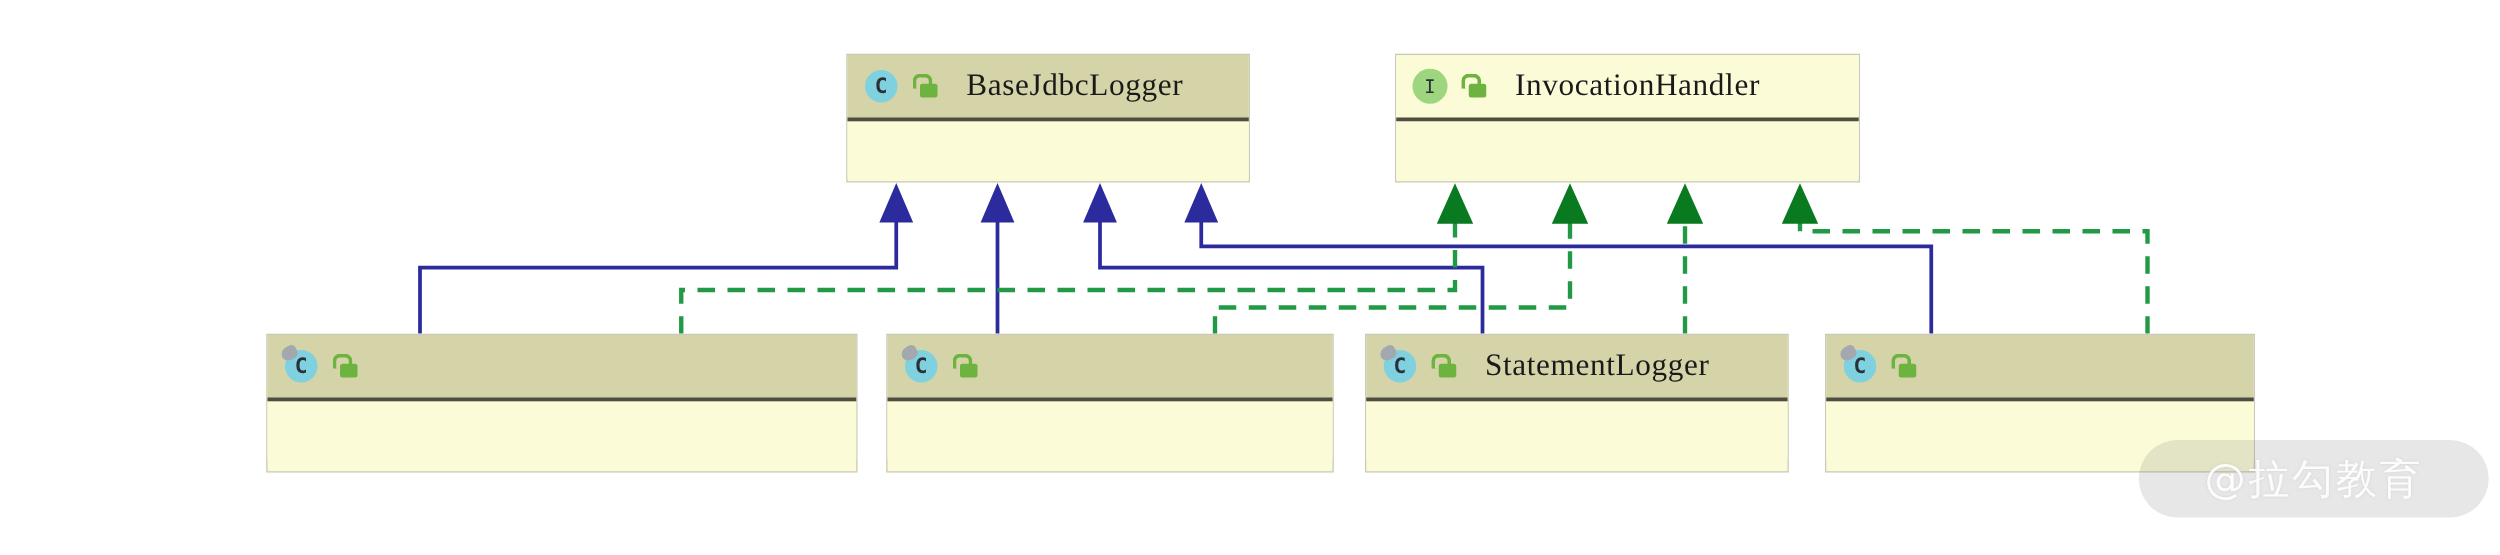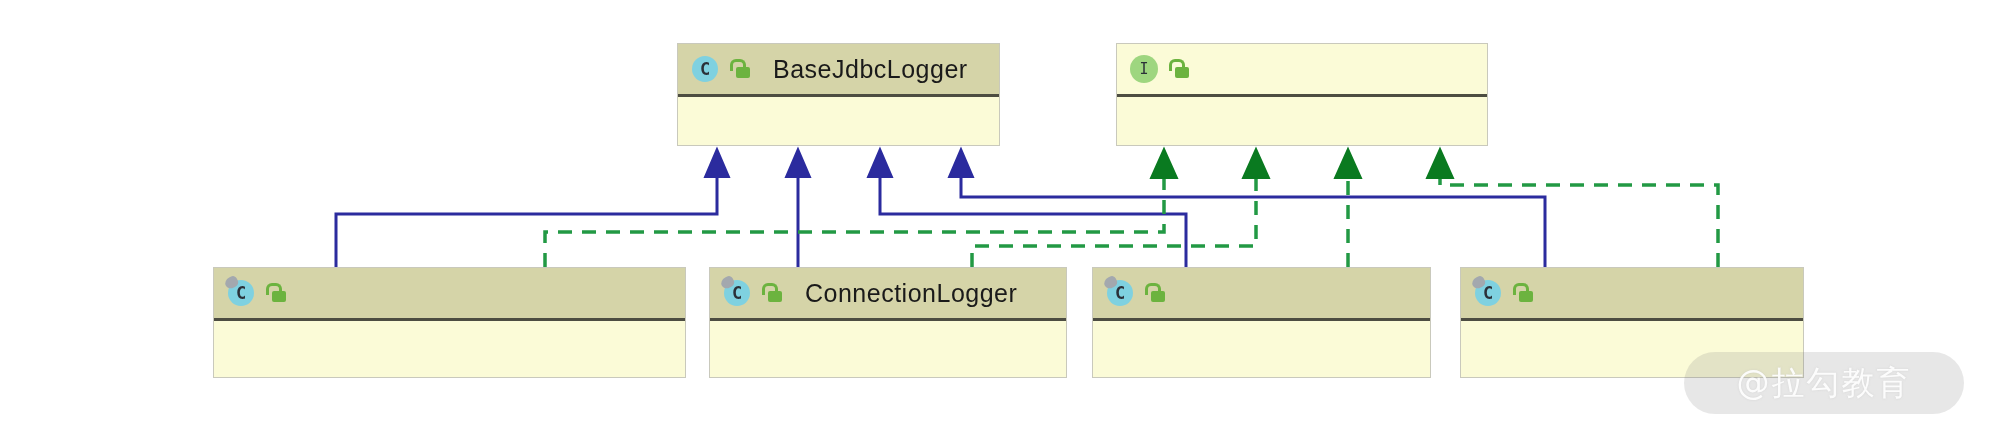--- a/index.html
+++ b/index.html
@@ -42,21 +42,21 @@
     box-sizing: border-box;
     height: 46px;
     background: #fbfbd7;
   }
   .node .title {
     font-size: 25px;
     color: #1a1a1a;
     letter-spacing: 0.5px;
     white-space: nowrap;
     margin-left: 22px;
-    font-family: Liberation Sans, sans-serif;
+    font-family: Liberation Serif, serif;
   }
 
   
   .icon-wrap {
     position: relative;
     width: 30px;
     height: 30px;
     flex: 0 0 30px;
   }
   .ic-class {
@@ -136,21 +136,21 @@
     position: absolute;
     left: 0; top: 0;
     width: 2000px;
     height: 444px;
     pointer-events: none;
   }
 
   
   #watermark {
     position: absolute;
-    right: 36px;
+    right: 9px;
     bottom: 30px;
     width: 280px;
     height: 62px;
     border-radius: 31px;
     background: rgba(120,120,120,0.18);
     display: flex;
     align-items: center;
     justify-content: center;
     font-family: "DejaVu Sans", "Liberation Sans", sans-serif;
     font-size: 33px;
@@ -227,20 +227,21 @@
 
   <div class="node iface" style="left:1116px; top:43px; width:372px; height:103px;">
     <div class="hdr">
       <span class="icon-wrap">
         <span class="ic-iface">I</span>
       </span>
       <span class="ic-lock">
         <span class="shackle"></span>
           <span class="bodylk"></span>
       </span>
+      <span class="title">InvocationHandler</span>
     </div>
     <div class="body"></div>
   </div>
 
   <div class="node" style="left:213px; top:267px; width:473px; height:111px;">
     <div class="hdr">
       <span class="icon-wrap">
         <span class="ic-class">C</span>
         <span class="abstract-dot"></span>
       </span>
@@ -255,35 +256,35 @@
   <div class="node" style="left:709px; top:267px; width:358px; height:111px;">
     <div class="hdr">
       <span class="icon-wrap">
         <span class="ic-class">C</span>
         <span class="abstract-dot"></span>
       </span>
       <span class="ic-lock">
         <span class="shackle"></span>
           <span class="bodylk"></span>
       </span>
-      <span class="title">ConnectionLogger</span>
     </div>
     <div class="body"></div>
   </div>
 
   <div class="node" style="left:1092px; top:267px; width:339px; height:111px;">
     <div class="hdr">
       <span class="icon-wrap">
         <span class="ic-class">C</span>
         <span class="abstract-dot"></span>
       </span>
       <span class="ic-lock">
         <span class="shackle"></span>
           <span class="bodylk"></span>
       </span>
+      <span class="title">StatementLogger</span>
     </div>
     <div class="body"></div>
   </div>
 
   <div class="node" style="left:1460px; top:267px; width:344px; height:111px;">
     <div class="hdr">
       <span class="icon-wrap">
         <span class="ic-class">C</span>
         <span class="abstract-dot"></span>
       </span>

